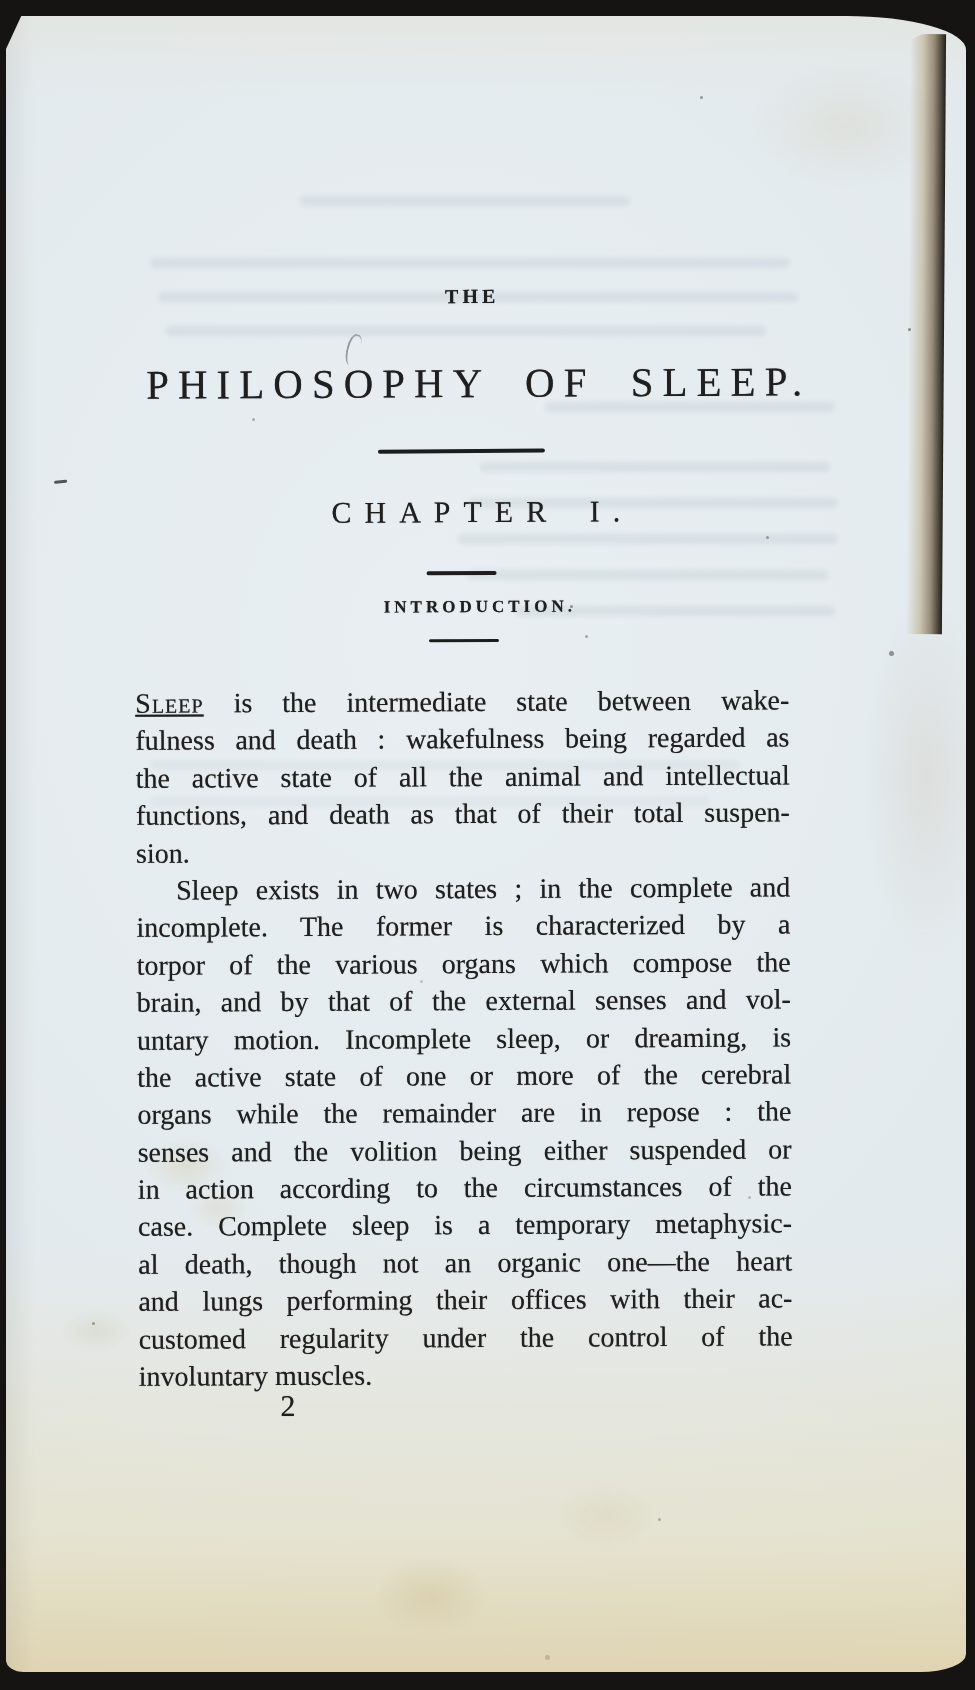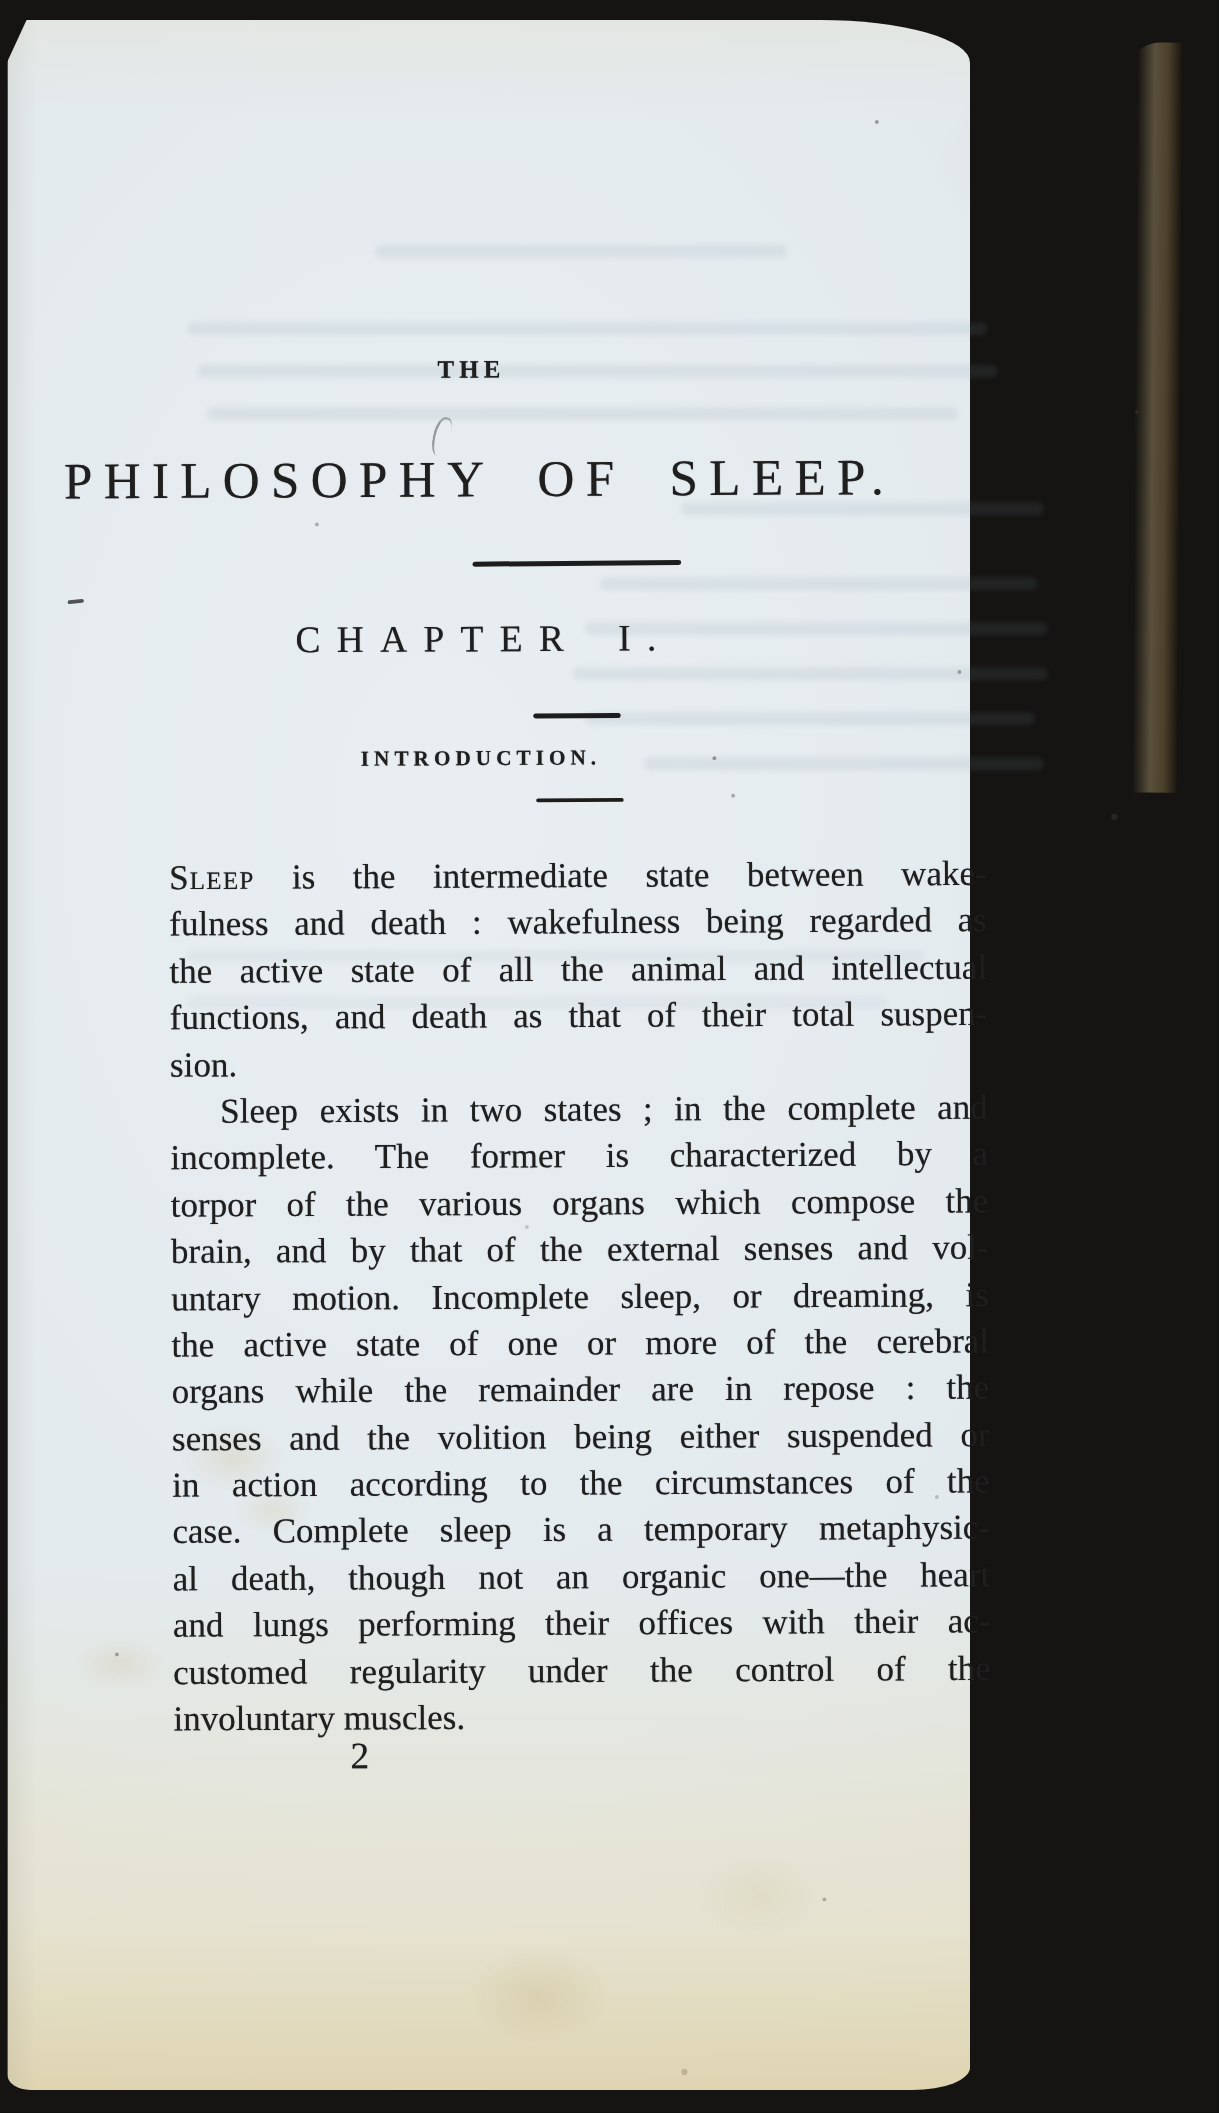--- a/index.html
+++ b/index.html
@@ -1,19 +1,19 @@
 <!DOCTYPE html>
 <html><head>
 <meta charset="utf-8">
 <style>
   html,body{margin:0;padding:0;background:#0e0e0e;}
   .shot{position:relative;width:975px;height:1690px;background:#151412;overflow:hidden;
         font-family:"Liberation Serif", serif;}
   
-  .page{position:absolute;left:6px;top:16px;width:770px;height:1656px;
+  .page{position:absolute;left:6px;top:16px;width:960px;height:1656px;
     background:
       linear-gradient(to bottom, rgba(226,222,206,.38) 0%, rgba(226,222,206,0) 5%),
       linear-gradient(to right, rgba(130,130,120,.12) 0%, rgba(130,130,120,0) 3%),
       linear-gradient(to bottom, rgba(233,223,190,0) 74%, rgba(231,221,186,.55) 92%, rgba(222,209,168,.85) 100%),
       radial-gradient(130% 90% at 45% 38%, #e8eef1 0%, #e3eaee 55%, #e2e7e3 84%, #e6e2d2 100%);
     border-radius:16px 120px 46px 18px / 16px 34px 18px 12px;}
   .stains{position:absolute;inset:0;border-radius:inherit;pointer-events:none;
     background:
       radial-gradient(60px 40px at 180px 1150px, rgba(196,176,120,.22), transparent 70%),
       radial-gradient(45px 30px at 212px 1192px, rgba(196,176,120,.18), transparent 70%),
@@ -42,21 +42,21 @@
   .section{top:581px;font-size:17px;font-weight:bold;letter-spacing:4px;transform:translateX(-5px);}
   .rule{position:absolute;background:#1d1d1d;border-radius:2px;}
   .rule1{left:374px;top:433px;width:167px;height:4px;transform:rotate(-.2deg);}
   .rule2{left:422px;top:555px;width:70px;height:4px;}
   .rule3{left:424px;top:623px;width:70px;height:3px;}
   .body{position:absolute;left:130px;top:667px;width:654px;
         font-size:28px;line-height:37.4px;}
   .bl{text-align:justify;text-align-last:justify;height:37.4px;overflow:visible;}
   .bl.last{text-align-last:left;}
   .bl.indent{text-indent:40px;}
-  .lead{font-variant:small-caps;letter-spacing:1px;}
+  .lead{font-variant:small-caps;letter-spacing:1px;text-decoration:underline;}
   .sig{position:absolute;left:229px;top:1372px;width:100px;text-align:center;font-size:30px;}
   .margin-dash{position:absolute;left:50px;top:462px;width:13px;height:3px;
                background:rgba(45,45,50,.8);transform:rotate(-6deg);border-radius:2px;}
   .squiggle{position:absolute;left:343px;top:317px;width:12px;height:30px;
             border-left:2px solid rgba(70,70,80,.5);border-top:2px solid rgba(70,70,80,.4);
             border-radius:60% 40% 10% 50%;transform:rotate(12deg);}
   .speck{position:absolute;left:0;top:0;width:3px;height:3px;border-radius:50%;
     box-shadow:694px 80px 0 0 rgba(70,65,55,.5), 760px 520px 0 0 rgba(70,65,55,.45),
       884px 636px 0 1px rgba(60,55,45,.5), 86px 1306px 0 0 rgba(90,80,60,.5),
       652px 1502px 0 0 rgba(110,95,65,.45), 246px 402px 0 0 rgba(80,75,65,.4),

